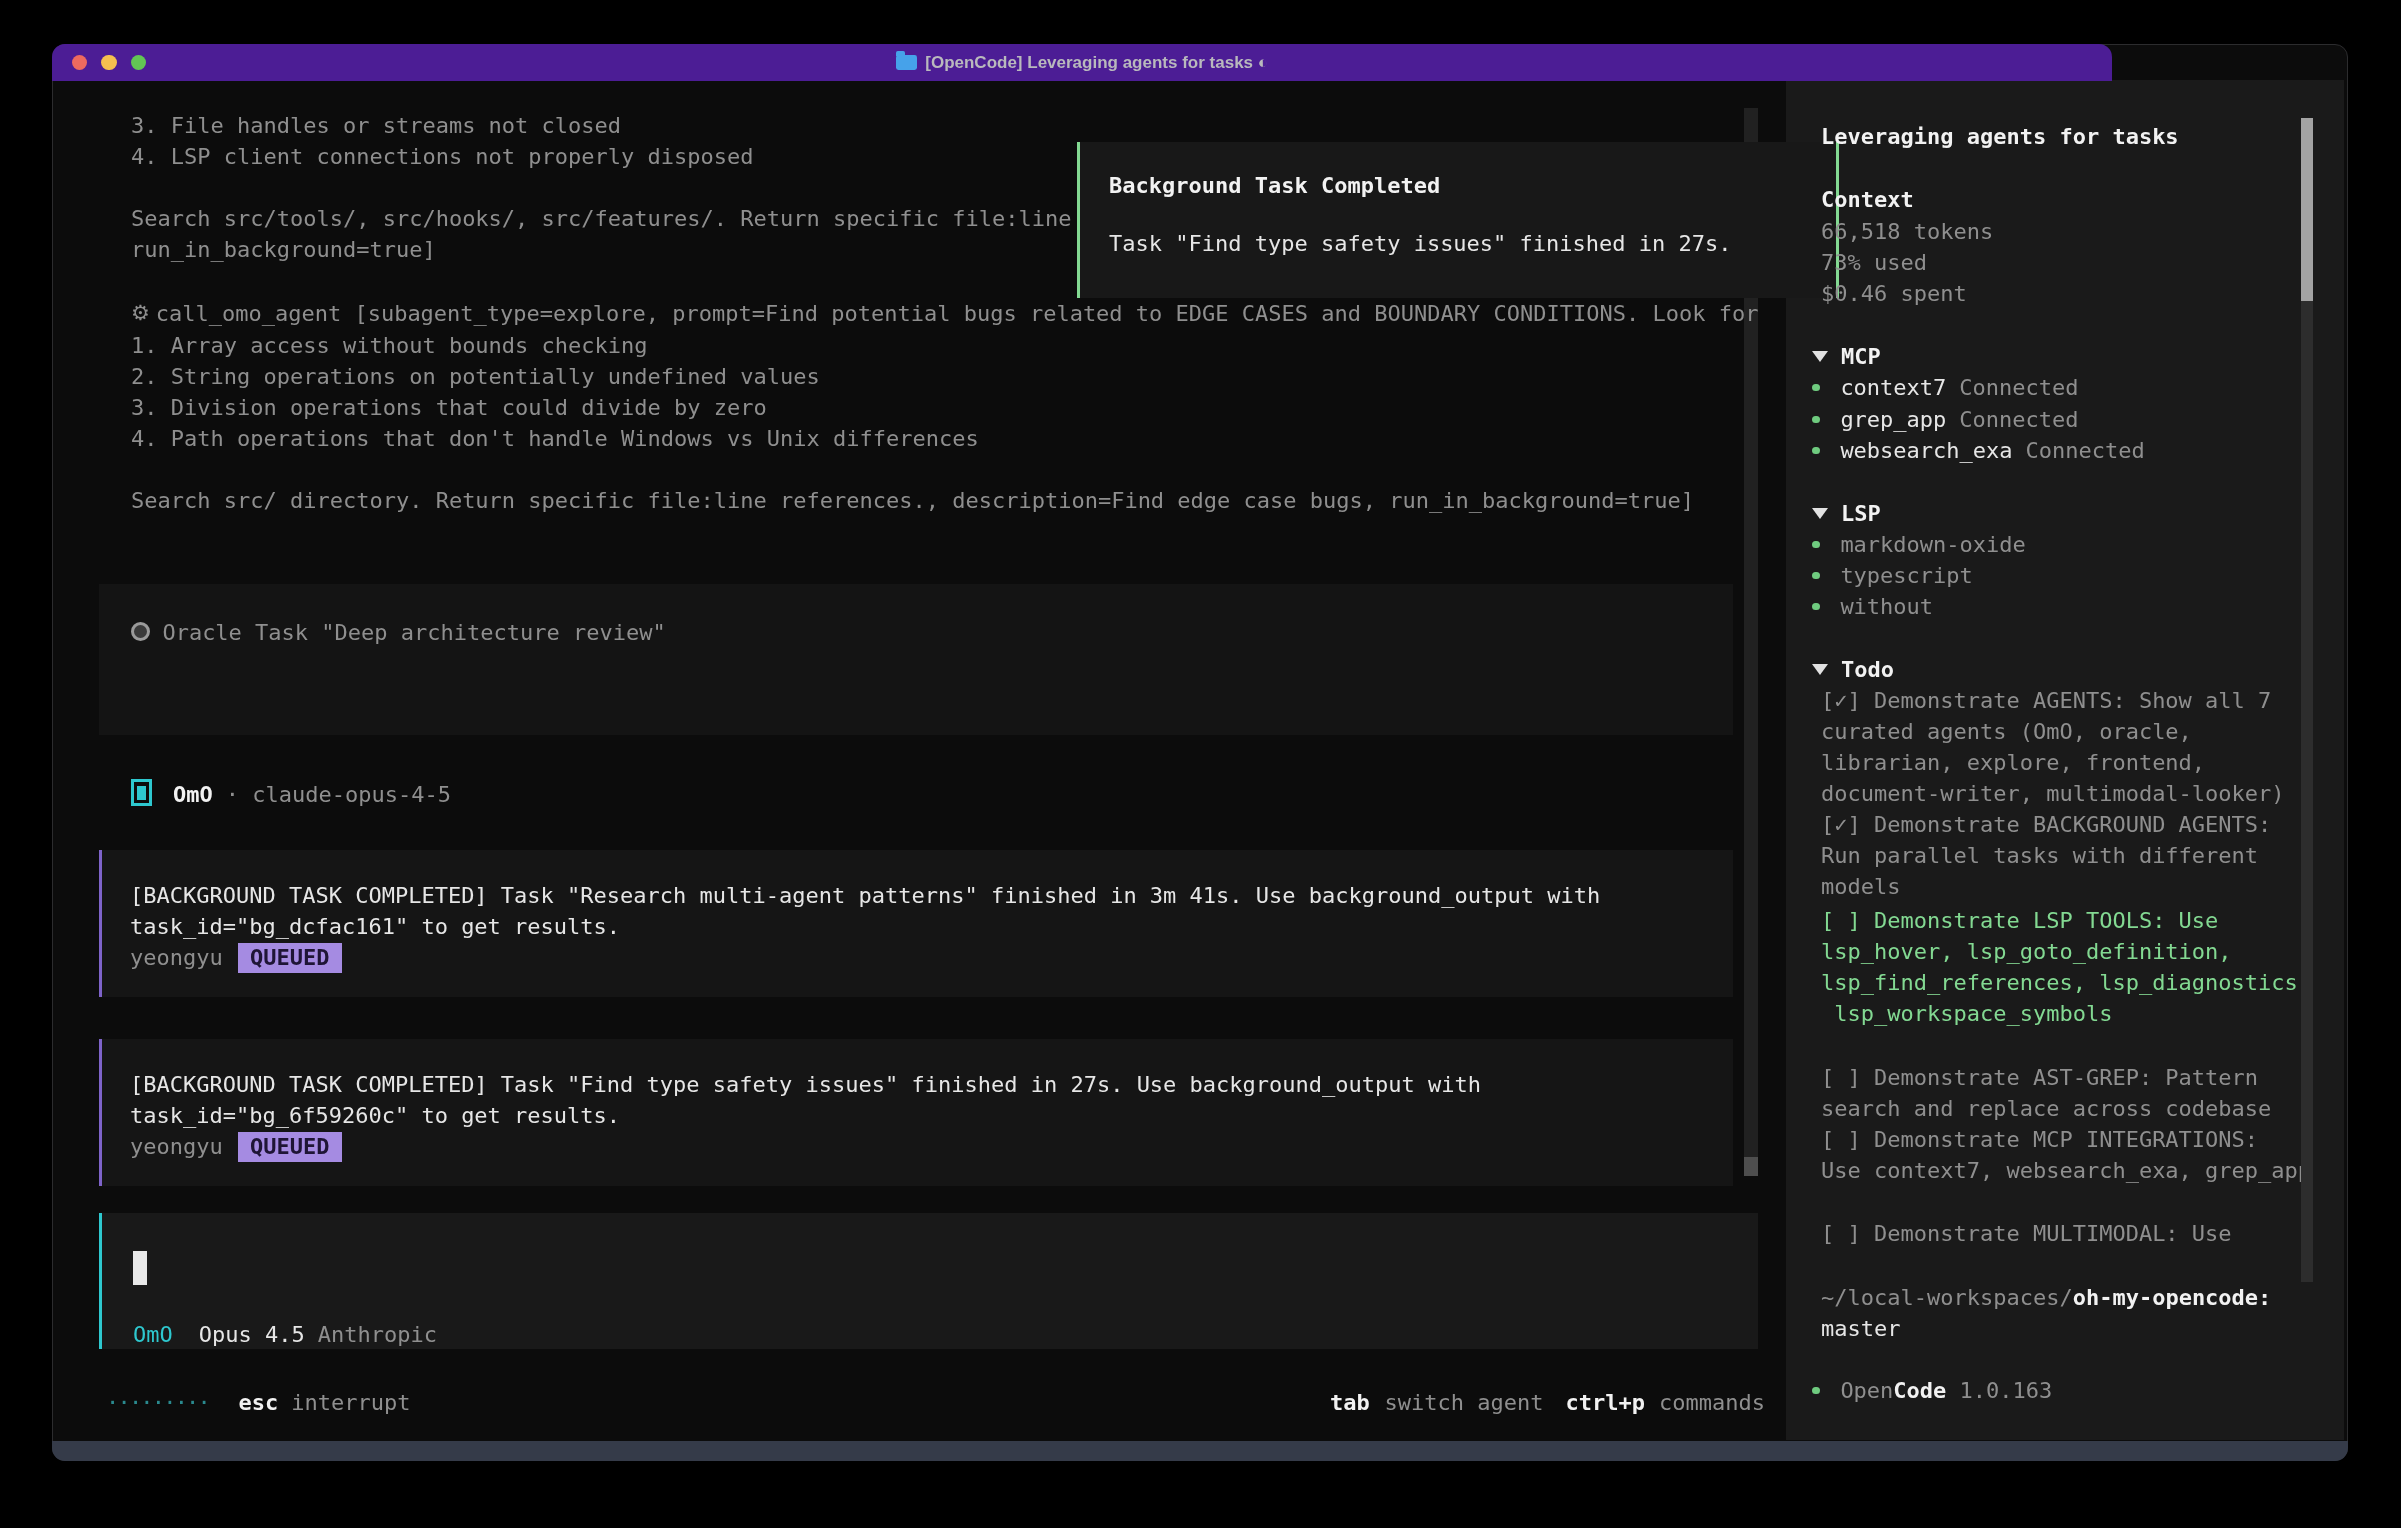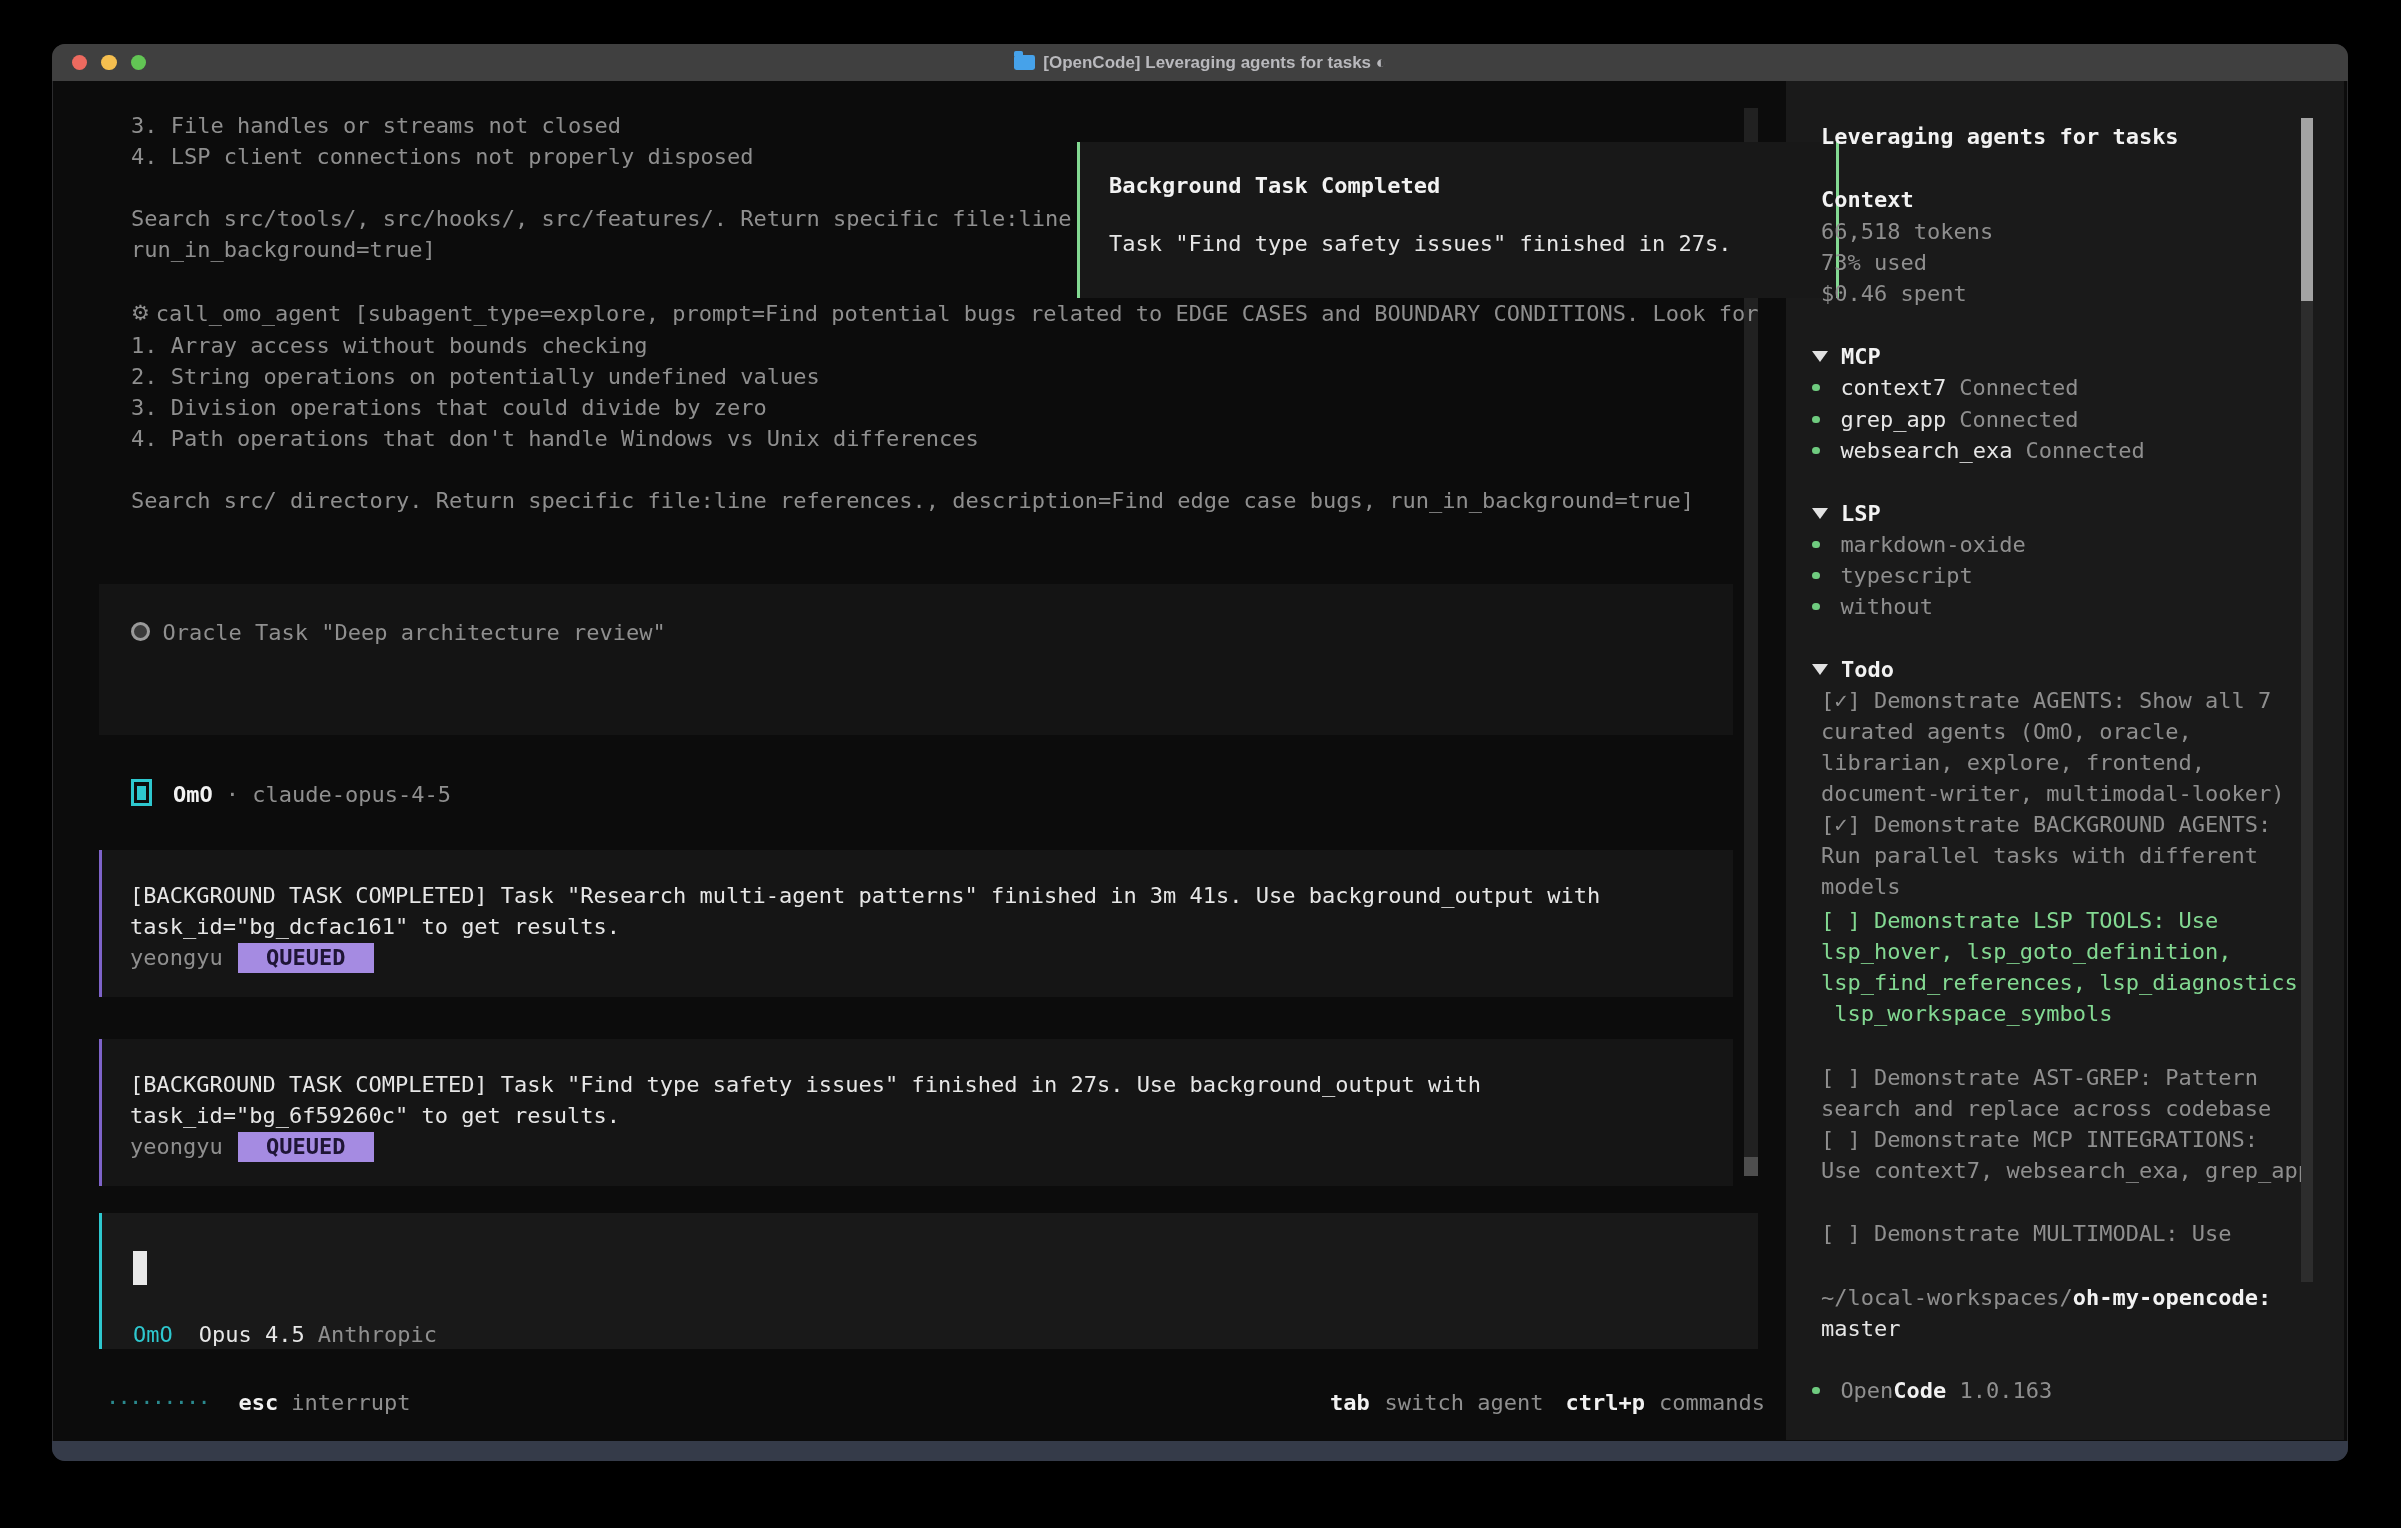--- a/index.html
+++ b/index.html
@@ -7,38 +7,38 @@
   .mono{font-family:"DejaVu Sans Mono","DejaVu Sans",monospace;font-size:22px;line-height:31px;}
   pre.mono{margin:0;white-space:pre;}
   .w{color:#e6e6e6;}
   .wb{color:#f2f2f2;font-weight:700;}
   .g{color:#8f8f8f;}
   .grn{color:#83d992;}
   .cyn{color:#2ec8cf;}
   .row{display:flex;align-items:flex-start;}
   
   .window{left:52px;top:44px;width:2296px;height:1417px;background:#0c0c0c;border-radius:13px;border:0.6px solid #2c2c2e;box-sizing:border-box;}
-  .titlebar{left:52px;top:44px;width:2296px;height:37px;background:#404040;border-radius:13px 13px 0 0;display:flex;align-items:center;justify-content:center;}
+  .titlebar{left:52px;top:44px;width:2060px;height:37px;background:#4c1d95;border-radius:13px 13px 0 0;display:flex;align-items:center;justify-content:center;}
   .light{width:15.4px;height:15.4px;border-radius:50%;border:none;padding:0;}
   .title-text{font-family:"Liberation Sans","DejaVu Sans",sans-serif;font-size:17px;font-weight:700;color:#b9b9bd;margin-left:8.3px;}
   .folder{width:21px;height:15.4px;background:#46a2ea;border-radius:2.4px;position:relative;}
   .folder:before{content:"";position:absolute;top:-3.5px;left:0;width:9.5px;height:4.7px;background:#46a2ea;border-radius:1.8px 1.8px 0 0;}
   .bottombar{left:52px;top:1441px;width:2296px;height:20px;background:#353b49;border-radius:0 0 13px 13px;}
   .sidebar-panel{left:1786px;top:80px;width:558px;height:1360px;background:#1a1a1a;}
   
   .sb-track-main{left:1744px;top:108px;width:14px;height:1067px;background:#212121;}
   .sb-thumb-main{left:1744px;top:1157px;width:14px;height:19px;background:#4e4e4e;}
   .sb-thumb-side{left:2301px;top:118px;width:11.8px;height:183px;background:#a3a3a3;}
   .sb-track-side{left:2301px;top:301px;width:11.8px;height:981px;background:#2d2d2d;}
   
   .oracle{left:99px;top:584px;width:1634px;height:151px;background:#141414;}
   .msgbox{left:99px;width:1634px;height:147px;background:#151515;border-left:3.5px solid #7e63c9;box-sizing:border-box;}
   .inputbox{left:99px;top:1213px;width:1659px;height:136px;background:#191919;border-left:3.5px solid #2ec8cf;box-sizing:border-box;}
   .notif{left:1077px;top:142px;width:762px;height:156px;background:#181818;border-left:3px solid #83d992;border-right:3px solid #83d992;box-sizing:border-box;}
-  .badge{display:inline-block;background:#a58be2;color:#1f1536;font-weight:700;line-height:29.5px;padding:0 28px;margin-left:15.4px;}
+  .badge{display:inline-block;background:#a58be2;color:#1f1536;font-weight:700;line-height:29.5px;padding:0 12px;margin-left:15.4px;}
   .cursor{left:134px;top:1250px;width:14px;height:34px;background:#e8e8e8;}
   
   .tri{width:0;height:0;border-left:8.3px solid transparent;border-right:8.3px solid transparent;border-top:11.8px solid #e2e2e2;margin-top:9.5px;}
   .dot{width:7.7px;height:7.7px;border-radius:50%;background:#6fcb7f;margin-top:11.8px;}
   .ring{width:13px;height:13px;border:3px solid #9a9a9a;border-radius:50%;background:#3a3a3a;margin-top:5.9px;}
   .agent-ico{width:15.4px;height:21px;border:3px solid #2ec8cf;display:flex;align-items:center;justify-content:center;}
   .agent-ico>div{width:9.5px;height:14px;background:#2ec8cf;}
   .gear{font-family:"DejaVu Sans",sans-serif;color:#8f8f8f;font-size:21px;line-height:31px;}
   .dots{color:#2a8a8f;letter-spacing:-1.8px;}
 </style>

